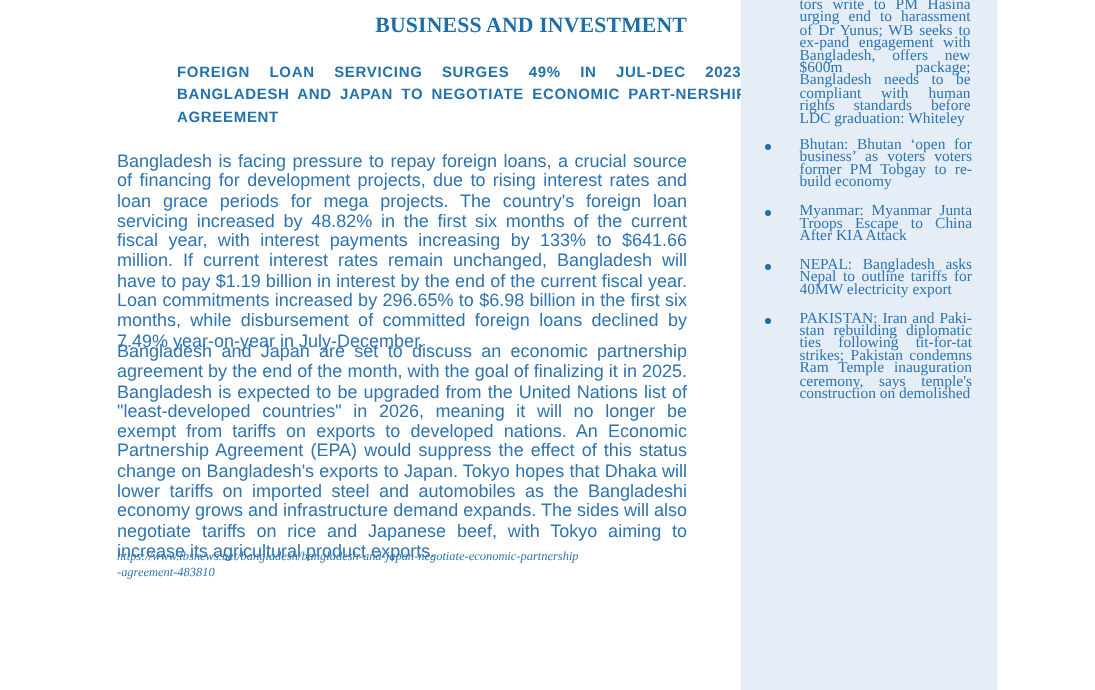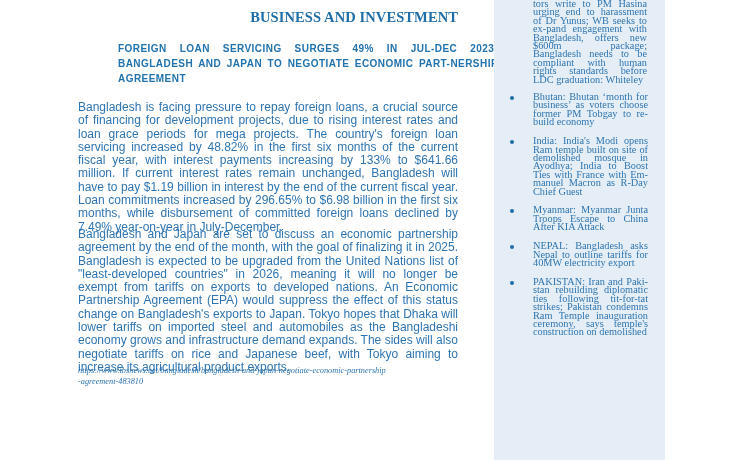--- a/index.html
+++ b/index.html
@@ -69,18 +69,17 @@
 <div class="para p1">Bangladesh is facing pressure to repay foreign loans, a crucial source of financing for development projects, due to rising interest rates and loan grace periods for mega projects. The country's foreign loan servicing increased by 48.82% in the first six months of the current fiscal year, with interest payments increasing by 133% to $641.66 million. If current interest rates remain unchanged, Bangladesh will have to pay $1.19 billion in interest by the end of the current fiscal year. Loan commitments increased by 296.65% to $6.98 billion in the first six months, while disbursement of committed foreign loans declined by 7.49% year-on-year in July-December.</div>
 <div class="para p2">Bangladesh and Japan are set to discuss an economic partnership agreement by the end of the month, with the goal of finalizing it in 2025. Bangladesh is expected to be upgraded from the United Nations list of "least-developed countries" in 2026, meaning it will no longer be exempt from tariffs on exports to developed nations. An Economic Partnership Agreement (EPA) would suppress the effect of this status change on Bangladesh's exports to Japan. Tokyo hopes that Dhaka will lower tariffs on imported steel and automobiles as the Bangladeshi economy grows and infrastructure demand expands. The sides will also negotiate tariffs on rice and Japanese beef, with Tokyo aiming to increase its agricultural product exports.</div>
 <div class="links">
   <div>https://www.tbsnews.net/bangladesh/bangladesh-and-japan-negotiate-economic-partnership</div>
   <div>-agreement-483810</div>
 </div>
 
 <div class="sidebar"></div>
 <div class="side-first">tors write to PM Hasina urging end to harassment of Dr Yunus; WB seeks to ex-pand engagement with Bangladesh, offers new $600m package; Bangladesh needs to be compliant with human rights standards before LDC graduation: Whiteley</div>
 <ul class="side-list">
-  <li class="side-item"><span class="bullet"></span><span>Bhutan: Bhutan ‘month for business’ as voters choose former PM Tobgay to re-build economy</span></li>
-  <li class="side-item"><span class="bullet"></span><span>India: India's Modi opens Ram temple built on site of demolished mosque in Ayodhya; India to Boost Ties with France with Em-manuel Macron as R-Day Chief Guest</span></li>
+  <li class="side-item"><span class="bullet"></span><span>Bhutan: Bhutan ‘open for business’ as voters voters former PM Tobgay to re-build economy</span></li>
   <li class="side-item"><span class="bullet"></span><span>Myanmar: Myanmar Junta Troops Escape to China After KIA Attack</span></li>
   <li class="side-item"><span class="bullet"></span><span>NEPAL: Bangladesh asks Nepal to outline tariffs for 40MW electricity export</span></li>
   <li class="side-item"><span class="bullet"></span><span>PAKISTAN: Iran and Paki-stan rebuilding diplomatic ties following tit-for-tat strikes; Pakistan condemns Ram Temple inauguration ceremony, says temple's construction on demolished</span></li>
 </ul>
 
 </body></html>

